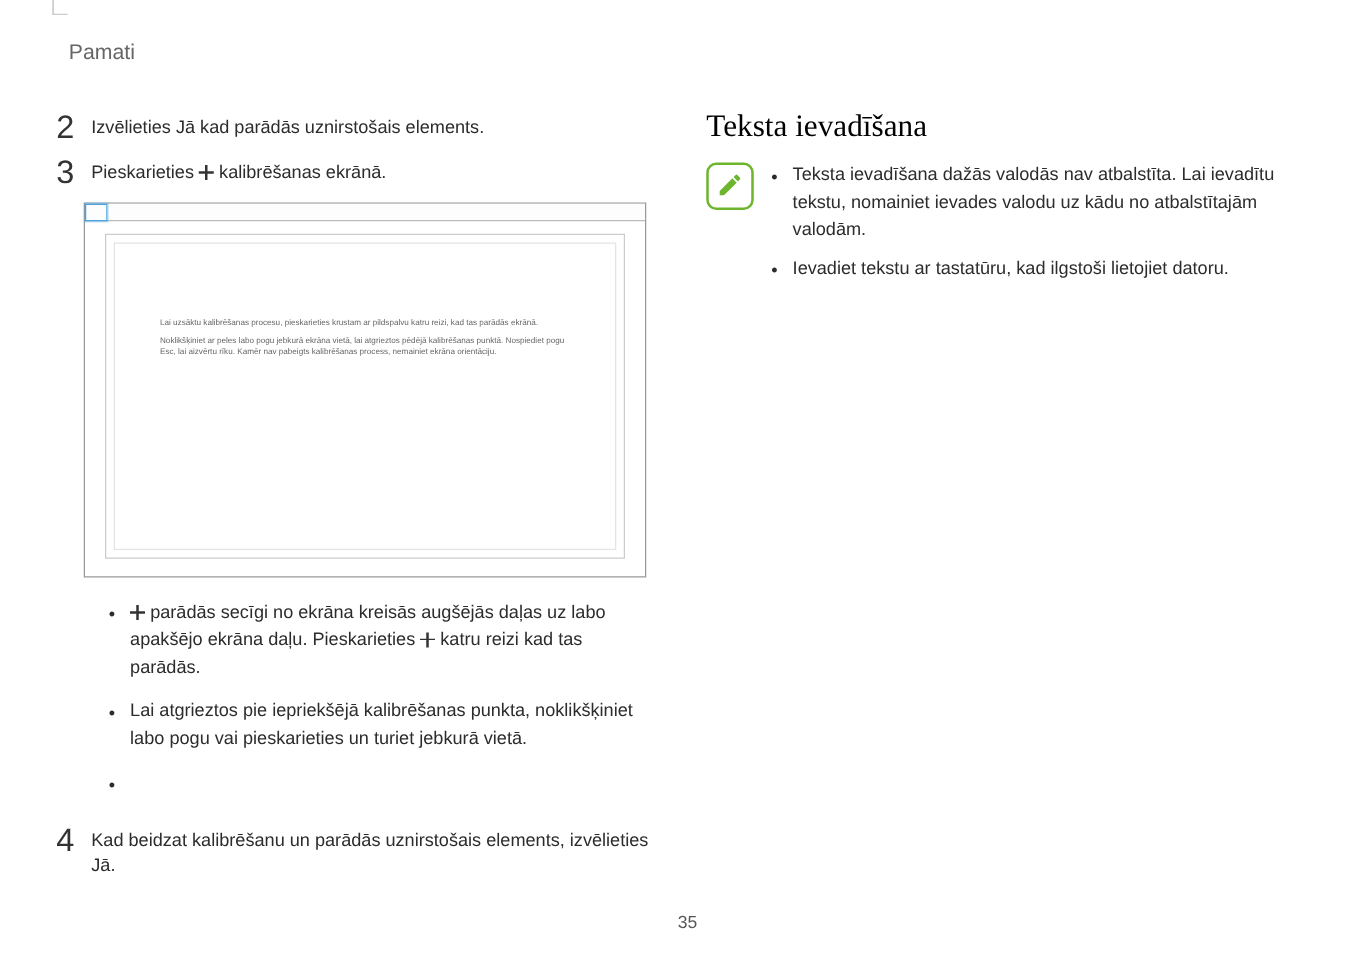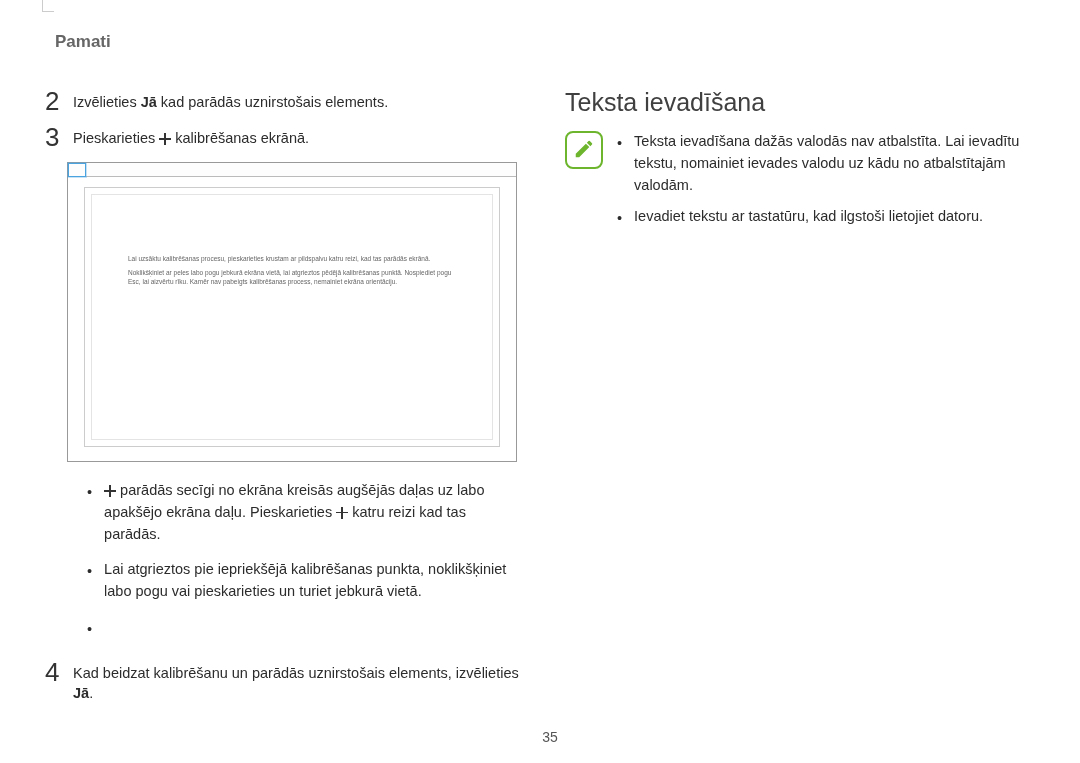--- a/index.html
+++ b/index.html
@@ -34,21 +34,21 @@
     width:1px;
     height:12px;
     background:#ccc;
   }
   .section-name {
     position: absolute;
     top: 32px;
     left: 55px;
     font-size: 17px;
     color: #666;
-    font-weight: 700;
+    font-weight: 400;
   }
   .col {
     flex: 1;
     padding-top: 58px;
   }
   .left-col { max-width: 480px; }
   .right-col { max-width: 470px; }
   .step {
     display: flex;
     align-items: flex-start;
@@ -60,21 +60,21 @@
     font-weight: 300;
     color: #333;
     min-width: 18px;
     line-height: 1;
   }
   .step-text {
     font-size: 14.5px;
     line-height: 1.4;
     padding-top: 4px;
   }
-  .bold { font-weight: 700; }
+  .bold { font-weight: 400; }
   .plus-icon {
     display: inline-block;
     position: relative;
     width: 12px;
     height: 12px;
     vertical-align: middle;
   }
   .plus-icon::before, .plus-icon::after {
     content: "";
     position: absolute;
@@ -132,22 +132,23 @@
     line-height: 1.5;
     margin-bottom: 14px;
   }
   .bullet-dot {
     flex-shrink: 0;
     padding-top: 2px;
   }
   .right-title {
     font-size: 25px;
     font-weight: 400;
-    color: #404040;
+    color: #000000;
     margin-bottom: 14px;
+    font-family: Liberation Serif, serif;
   }
   .right-desc {
     font-size: 14.5px;
     margin-bottom: 18px;
   }
   .note-box {
     display: flex;
     gap: 14px;
   }
   .note-icon {

